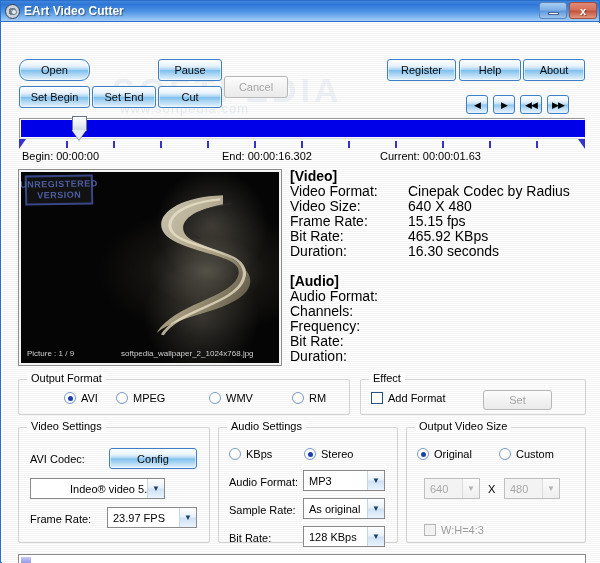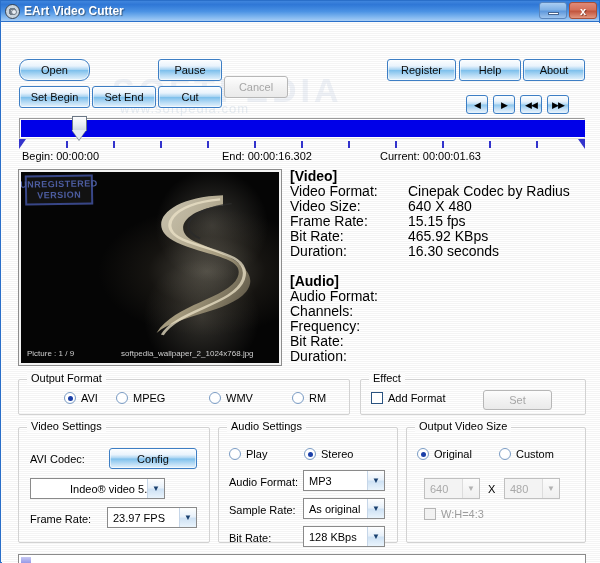--- a/index.html
+++ b/index.html
@@ -392,21 +392,21 @@
       <div class="combo" style="left:88px;top:79px;width:90px;">
         <span class="txt">23.97 FPS</span>
         <span class="arrow">▼</span>
       </div>
     </div>
 
     <div class="group" style="left:216px;top:404px;width:180px;height:116px;">
       <span class="legend">Audio Settings</span>
       <div class="radio" style="left:10px;top:20px;">
         <span class="dot"></span>
-        <span>Play</span>
+        <span>KBps</span>
       </div>
       <div class="radio on" style="left:85px;top:20px;">
         <span class="dot"></span>
         <span>Stereo</span>
       </div>
       <span class="lbl-static" style="left:10px;top:48px;">Audio Format:</span>
       <div class="combo" style="left:84px;top:42px;width:82px;">
         <span class="txt">MP3</span>
         <span class="arrow">▼</span>
       </div>
@@ -434,21 +434,21 @@
       </div>
       <div class="combo dis" style="left:17px;top:50px;width:56px;">
         <span class="txt">640</span>
         <span class="arrow">▼</span>
       </div>
       <span class="lbl-static" style="left:81px;top:55px;">X</span>
       <div class="combo dis" style="left:97px;top:50px;width:56px;">
         <span class="txt">480</span>
         <span class="arrow">▼</span>
       </div>
-      <div class="checkbox dis" style="left:17px;top:80px;">
+      <div class="checkbox dis" style="left:17px;top:96px;">
         <span class="box"></span>
         <span>W:H=4:3</span>
       </div>
     </div>
 
     <div class="status">
       <div class="status-chunk"></div>
       <span></span>
     </div>
 

